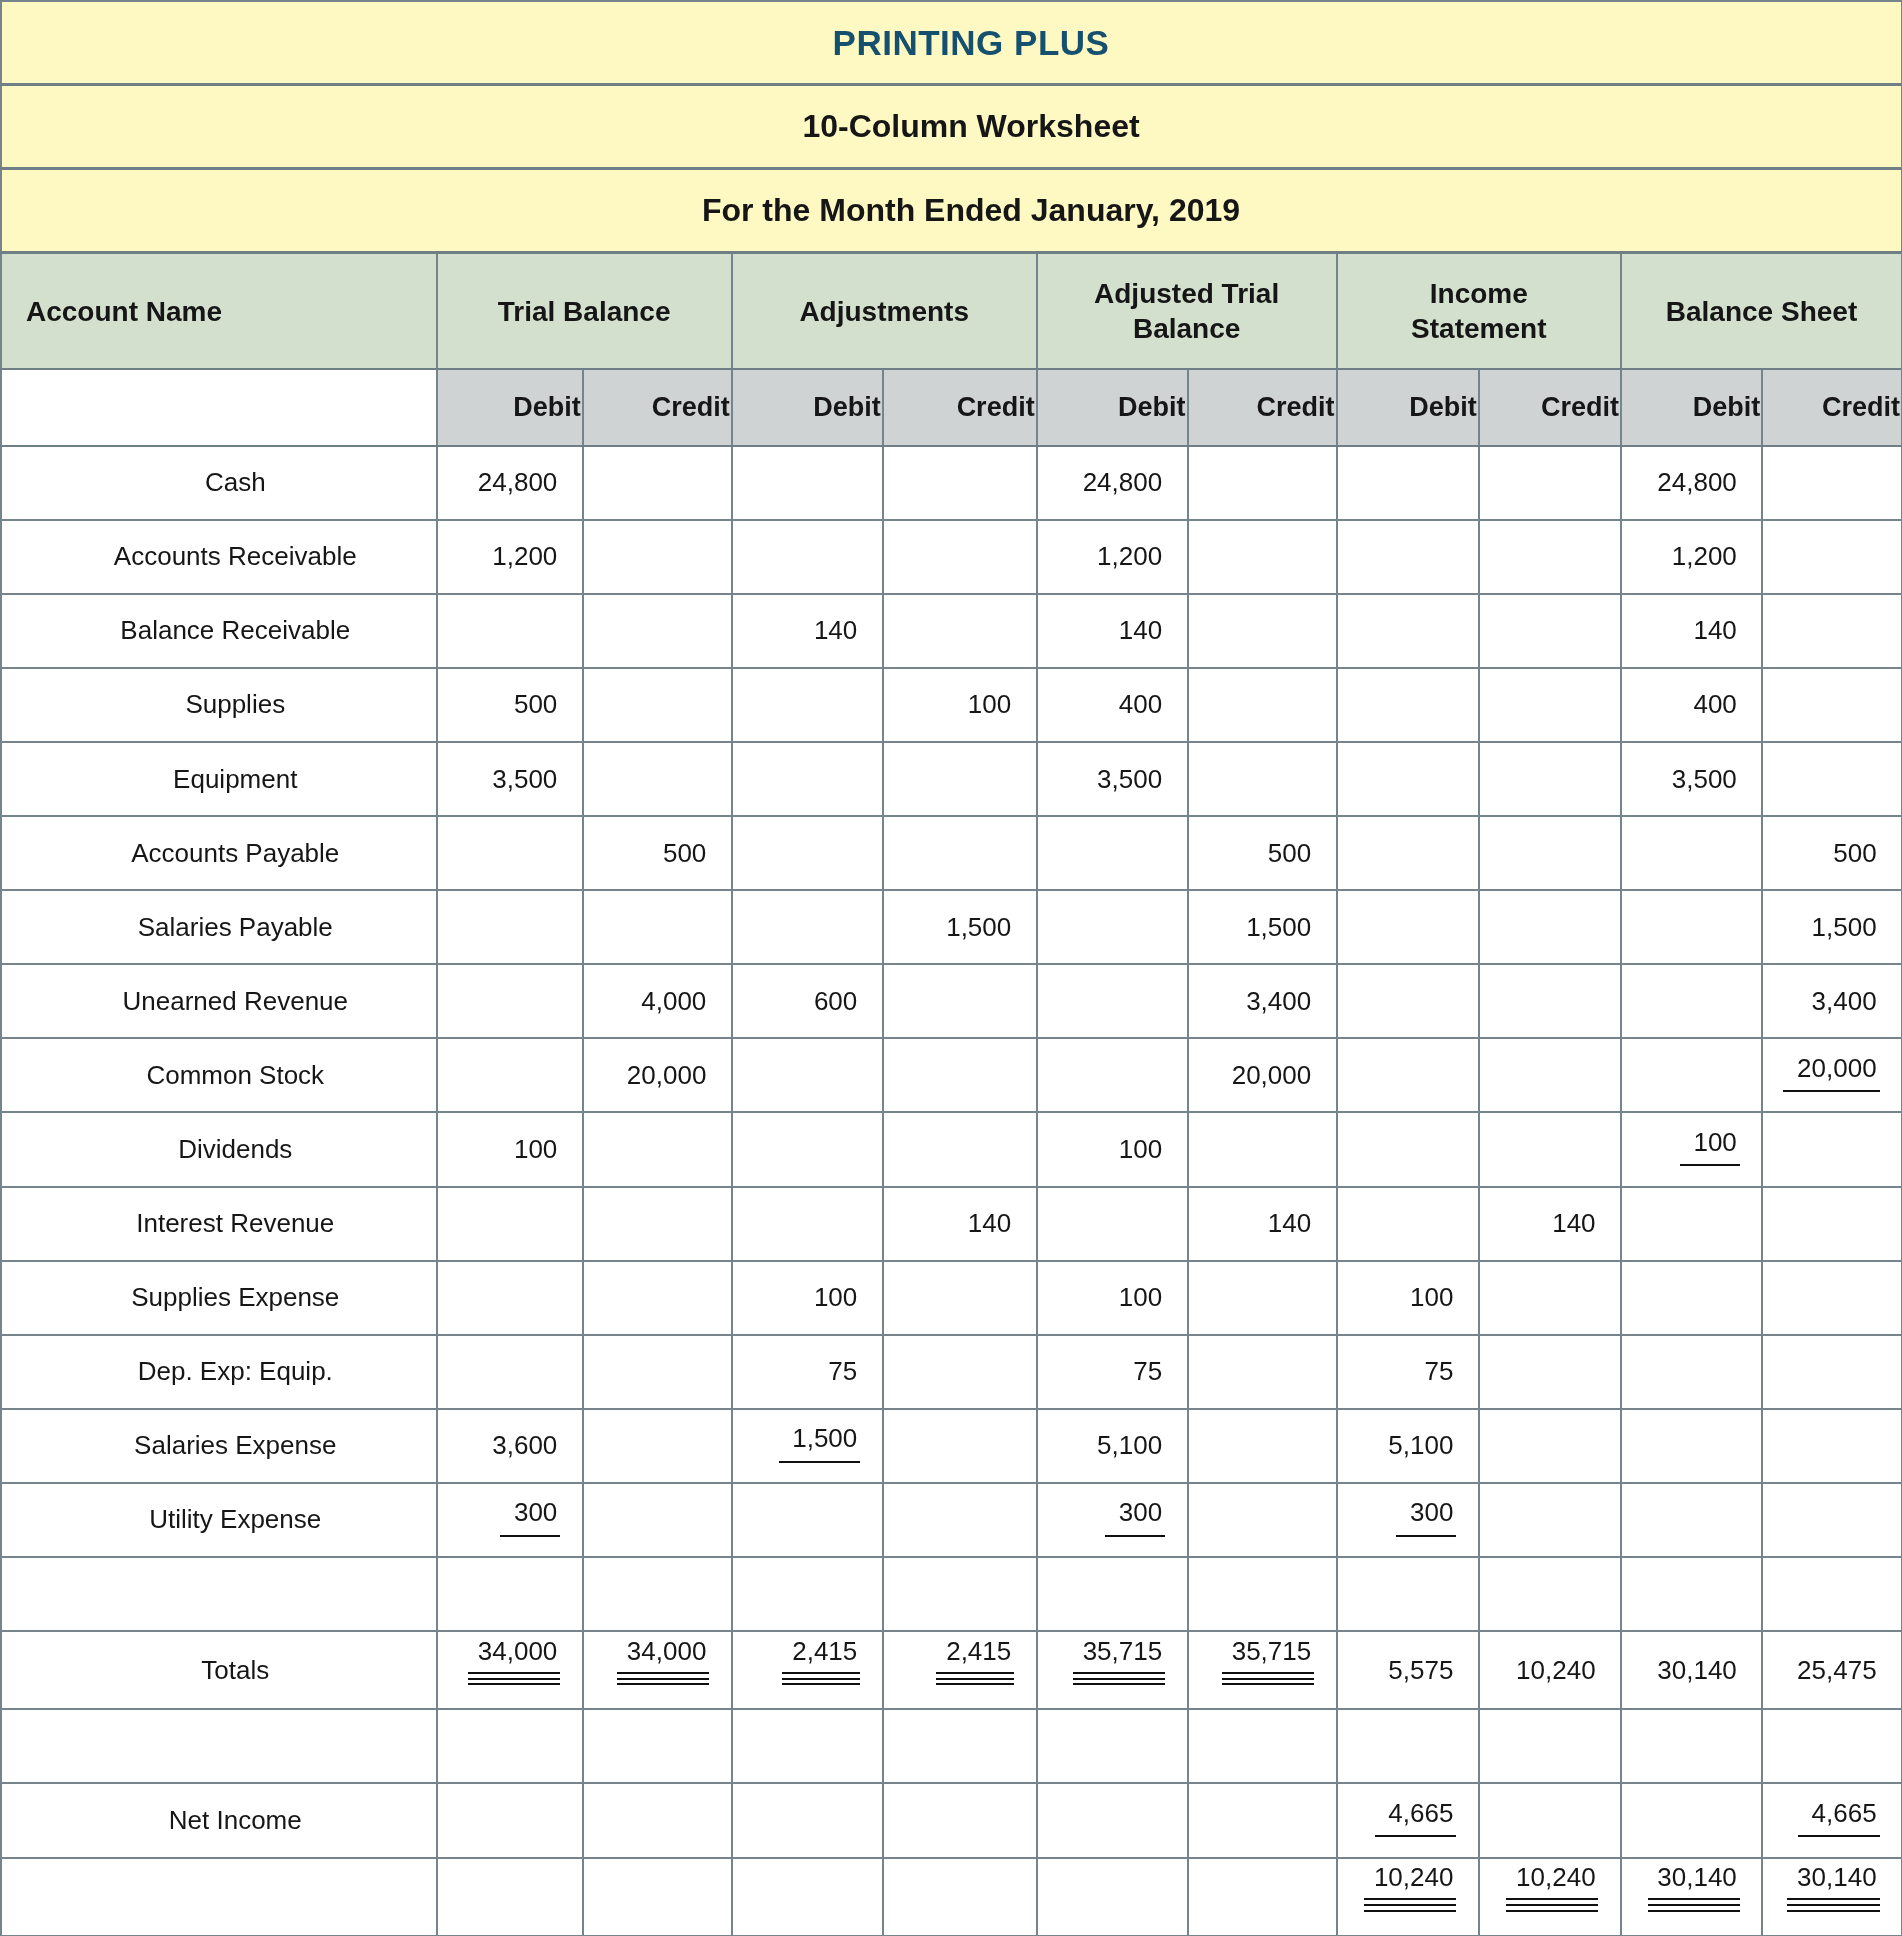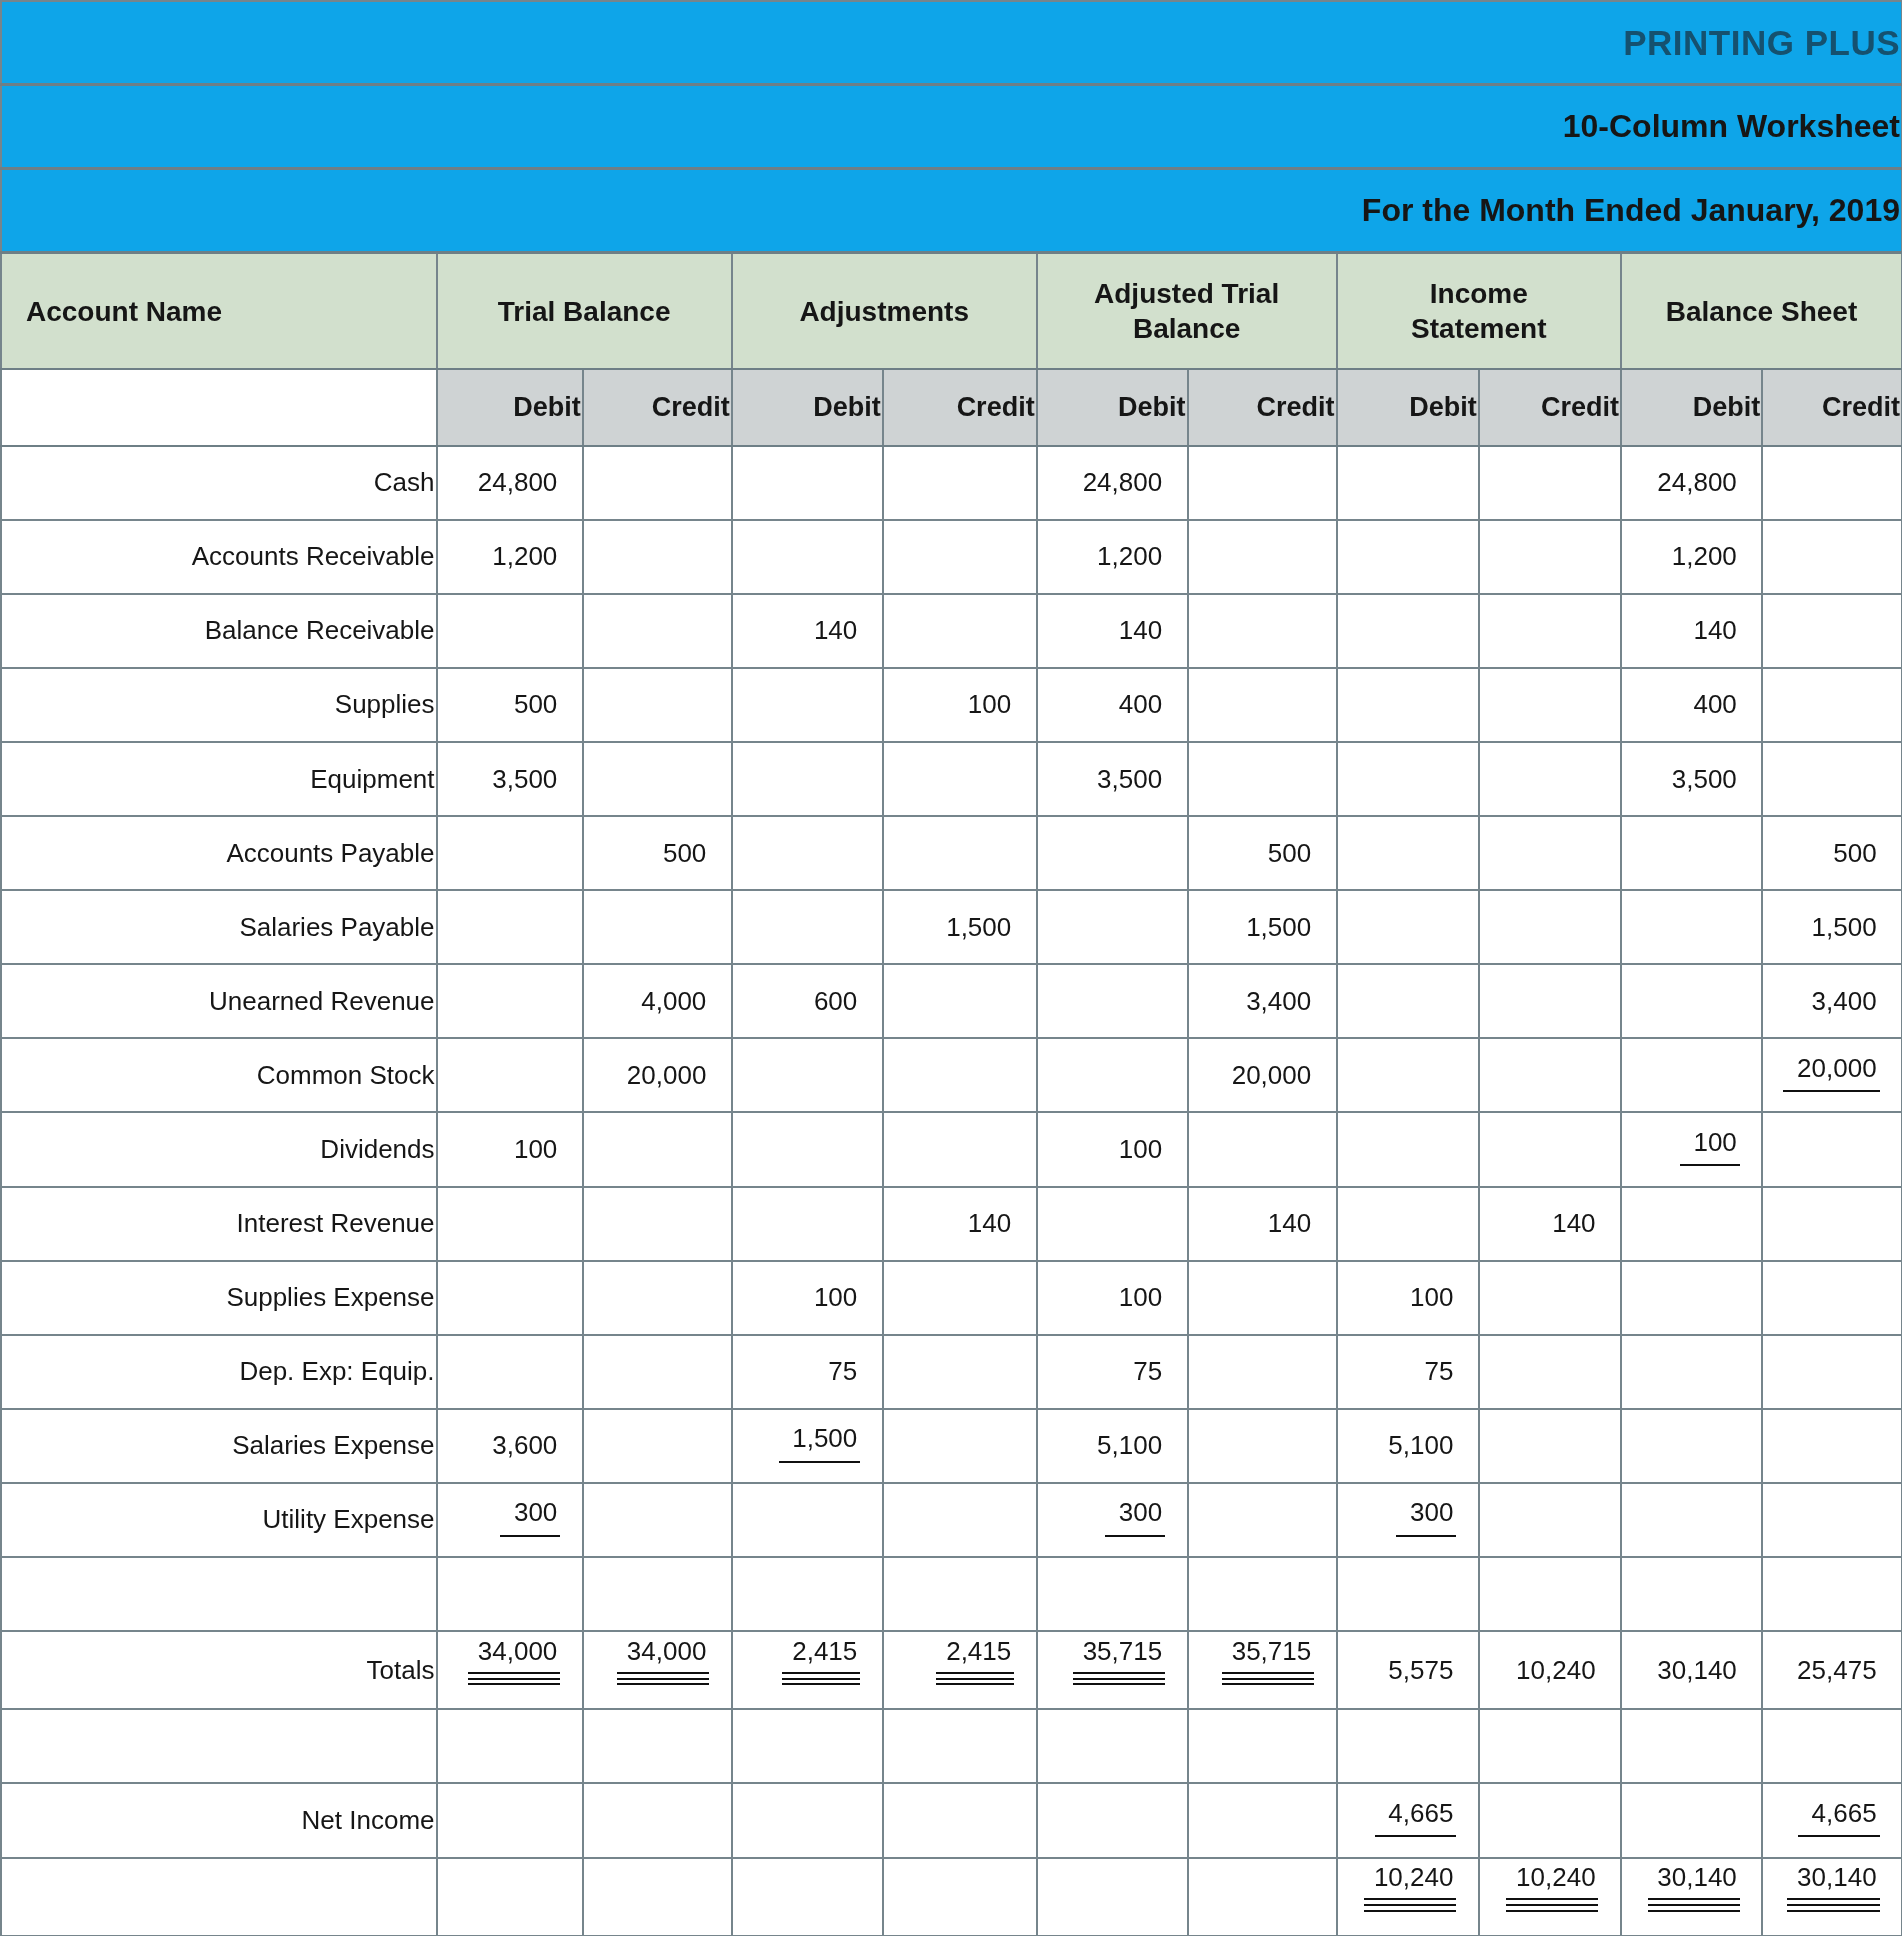--- a/index.html
+++ b/index.html
@@ -22,26 +22,26 @@
     border: 2.9px solid #6e7f86;
   }
   td {
     border: 2px solid #76858c;
     box-sizing: border-box;
     overflow: visible;
   }
   
   tr.title-row td {
     height: 78px;
-    text-align: right;
+    text-align: center;
     vertical-align: middle;
     font-weight: bold;
     font-size: 32px;
     border-bottom: 3.9px solid #6e7f86;
-    background: #0ea5e9;
+    background: #fef9c3;
     padding-left: 40px;
   }
   tr.title-row td.company {
     color: #15516f;
     font-size: 35px;
     letter-spacing: 0.5px;
   }
   
   tr.section-header td {
     height: 109px;
@@ -73,21 +73,21 @@
   }
   
   tbody.rows tr {
     height: 69px;
   }
   tbody.rows td {
     font-size: 26px;
     vertical-align: middle;
   }
   td.acct-cell {
-    text-align: right;
+    text-align: center;
     padding-left: 34px;
   }
   td.num {
     text-align: right;
     padding-right: 21.5px;
   }
   
   span.u0 { display: inline-block; padding: 0 2.9px; }
   span.u1 {
     display: inline-block;

